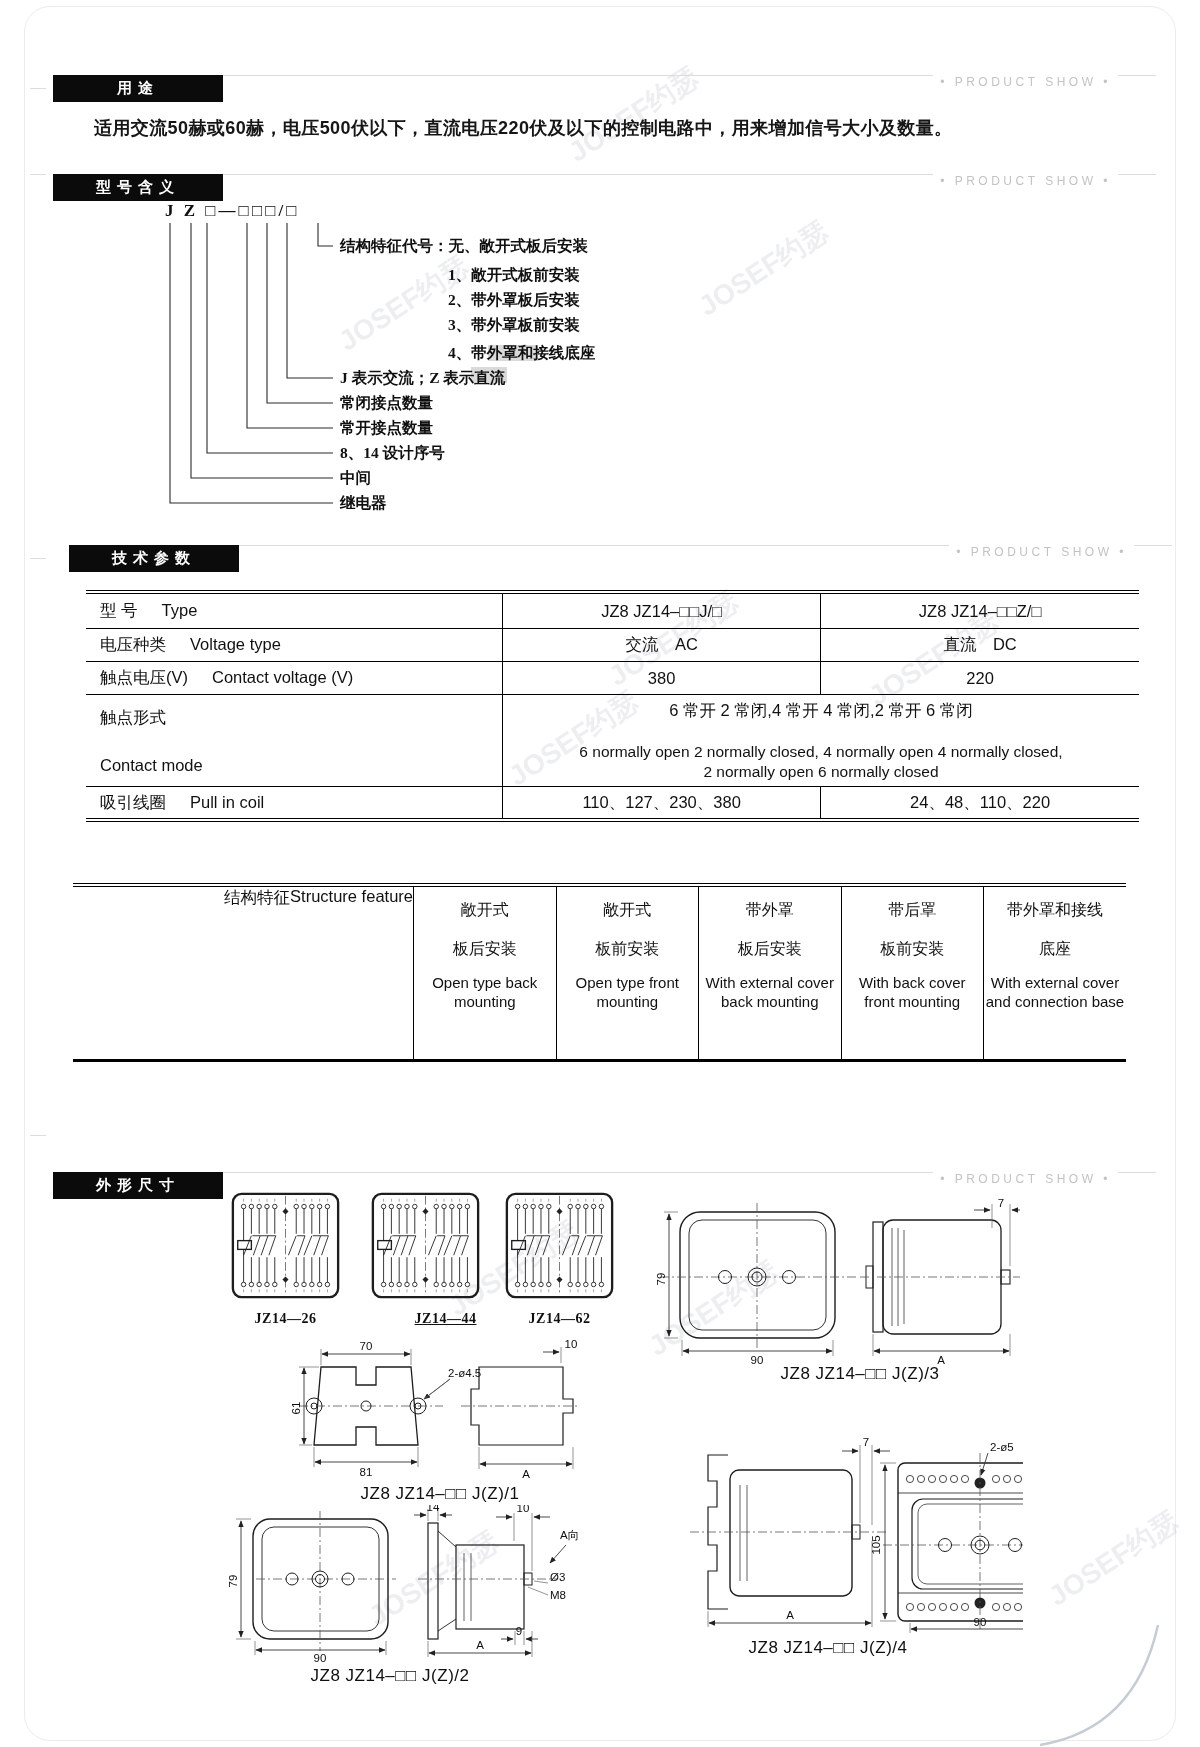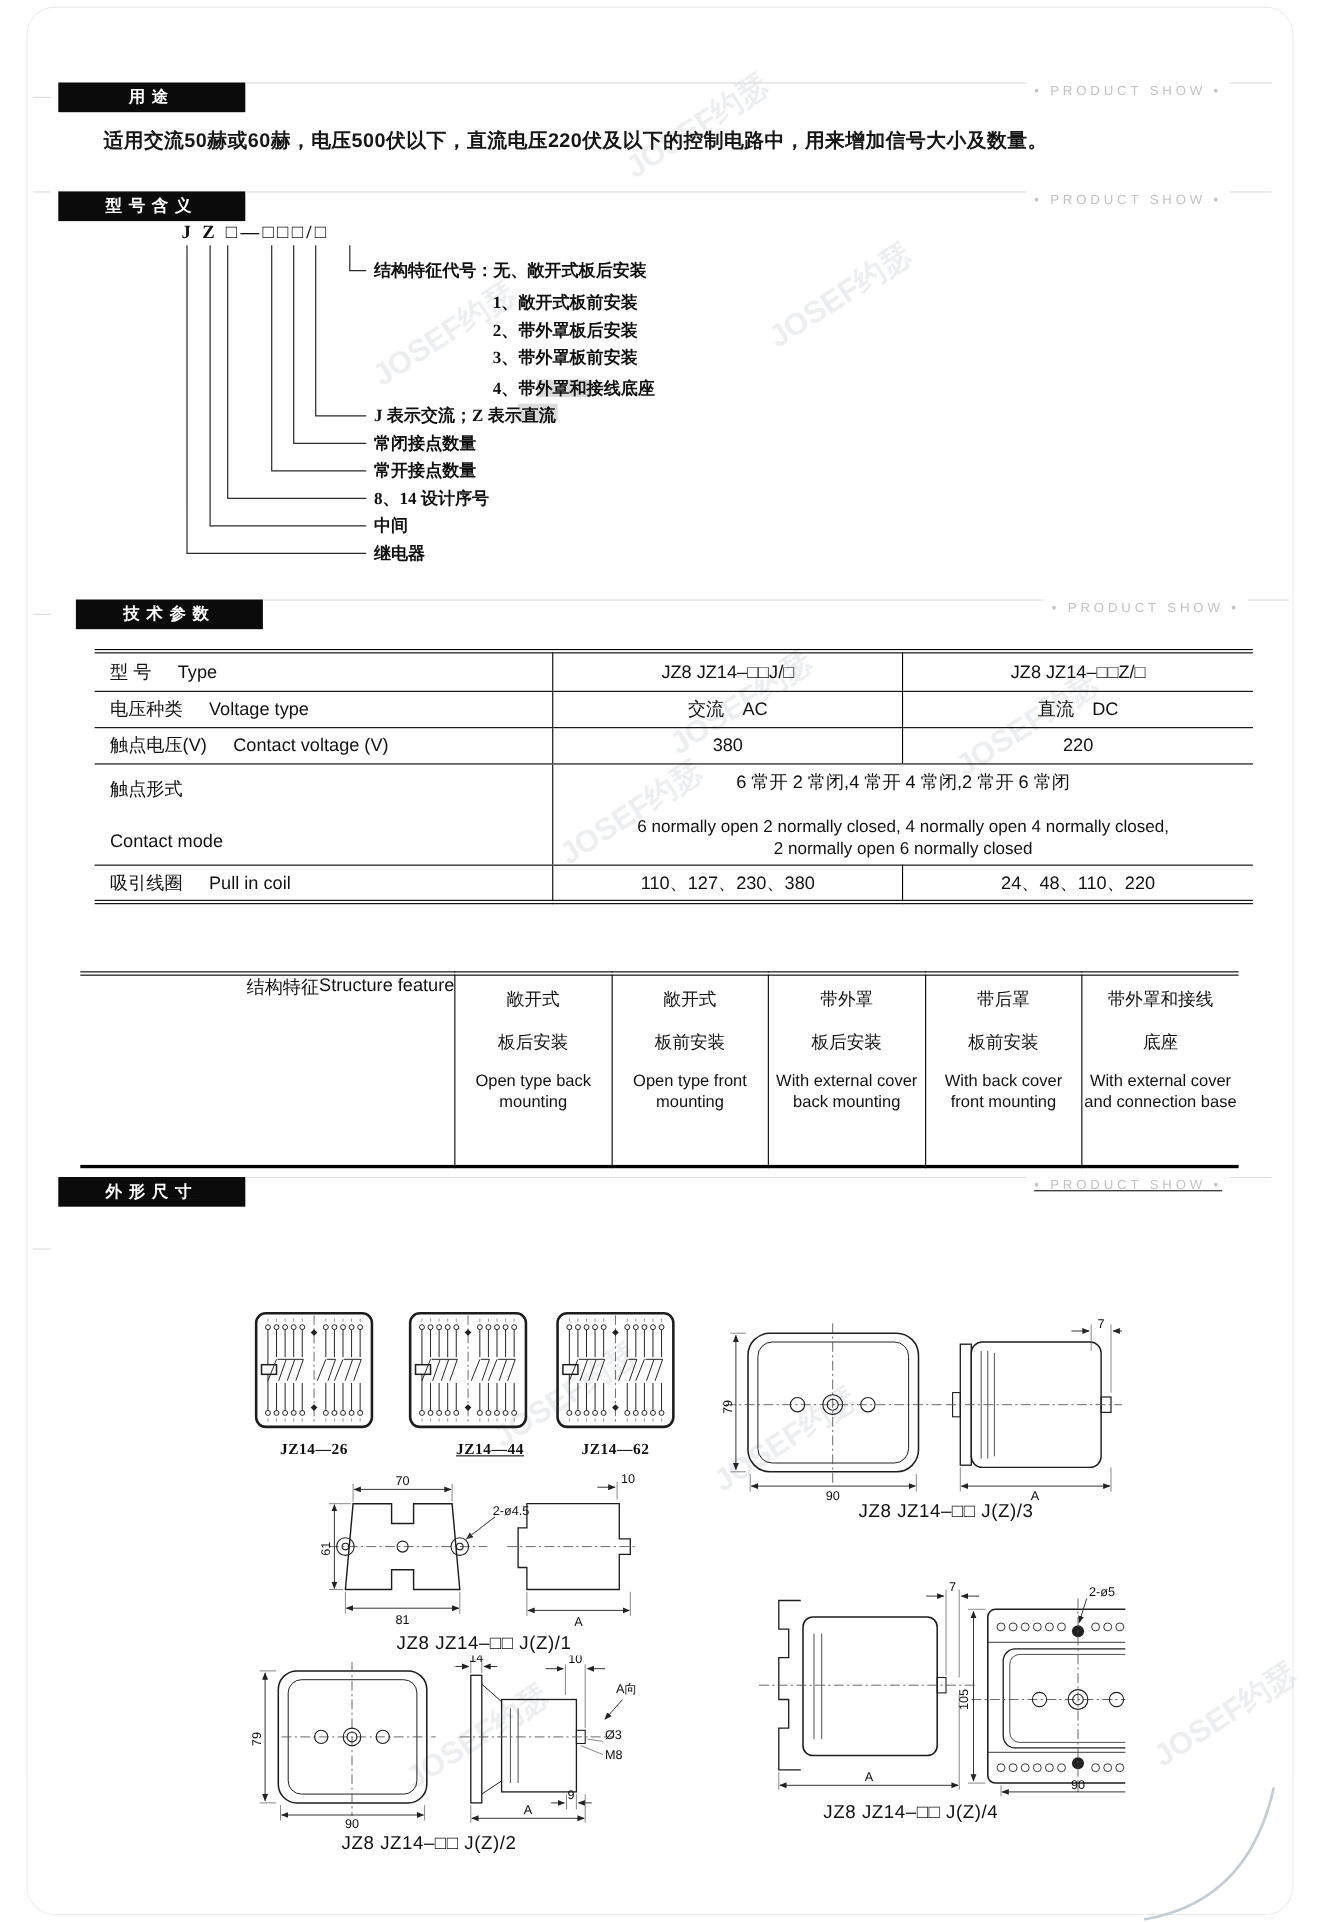--- a/index.html
+++ b/index.html
@@ -258,21 +258,21 @@
       <div class="zhl">带外罩和接线</div>
       <div class="zhl">底座</div>
       <div class="enl">With external cover and connection base</div>
     </td>
   </tr>
 </tbody>
   </table>
 
 
 <div class="ldash" style="top:1135px;"></div>
-<div class="shead" style="top:1070px;text-decoration:underline;">
+<div class="shead" style="top:1172px;">
   <div class="badge">外形尺寸</div>
   <div class="hline"></div>
   <div class="pshow">• PRODUCT SHOW •</div>
   <div class="hline2"></div>
 </div>
 
 
 <svg class="dwg" style="left:228px;top:1185px;" width="115" height="121" viewBox="0 0 118 124">
     <use href="#schem"></use>
   </svg>

